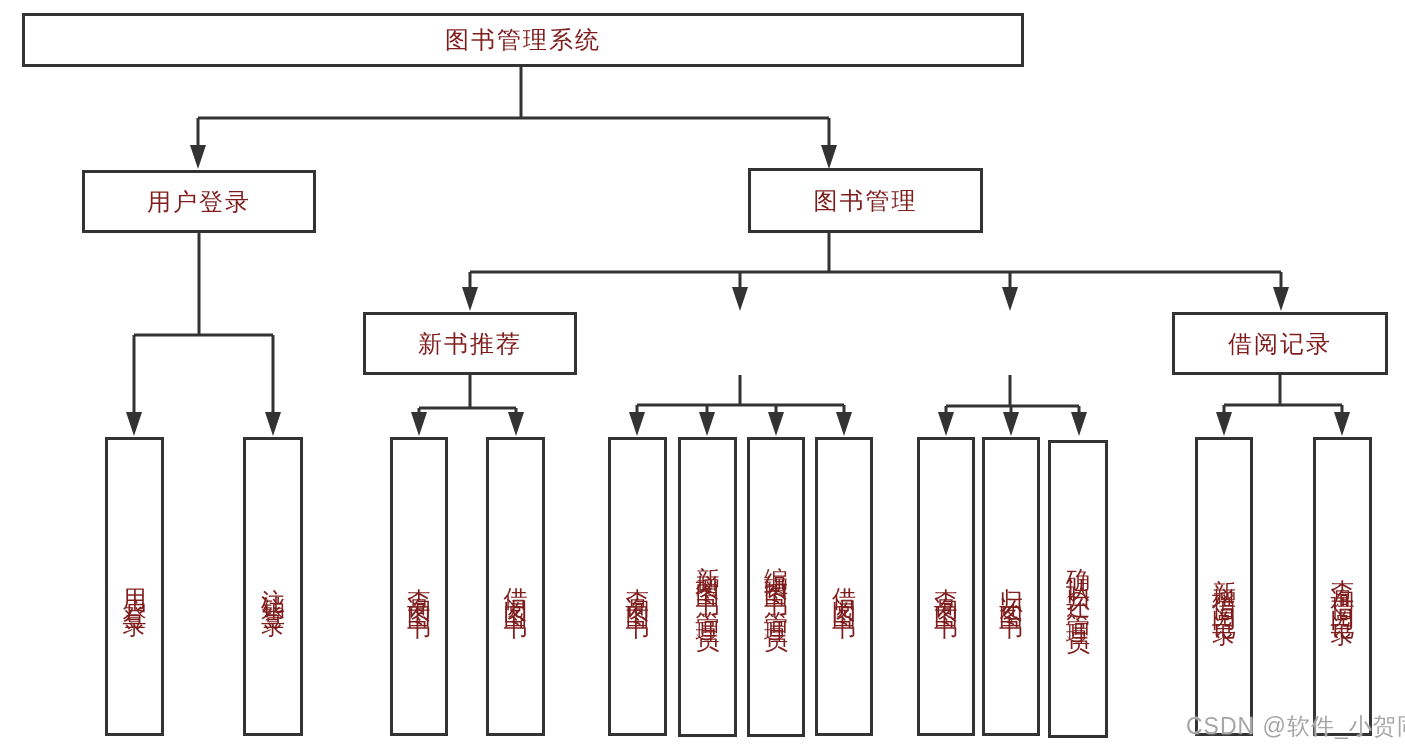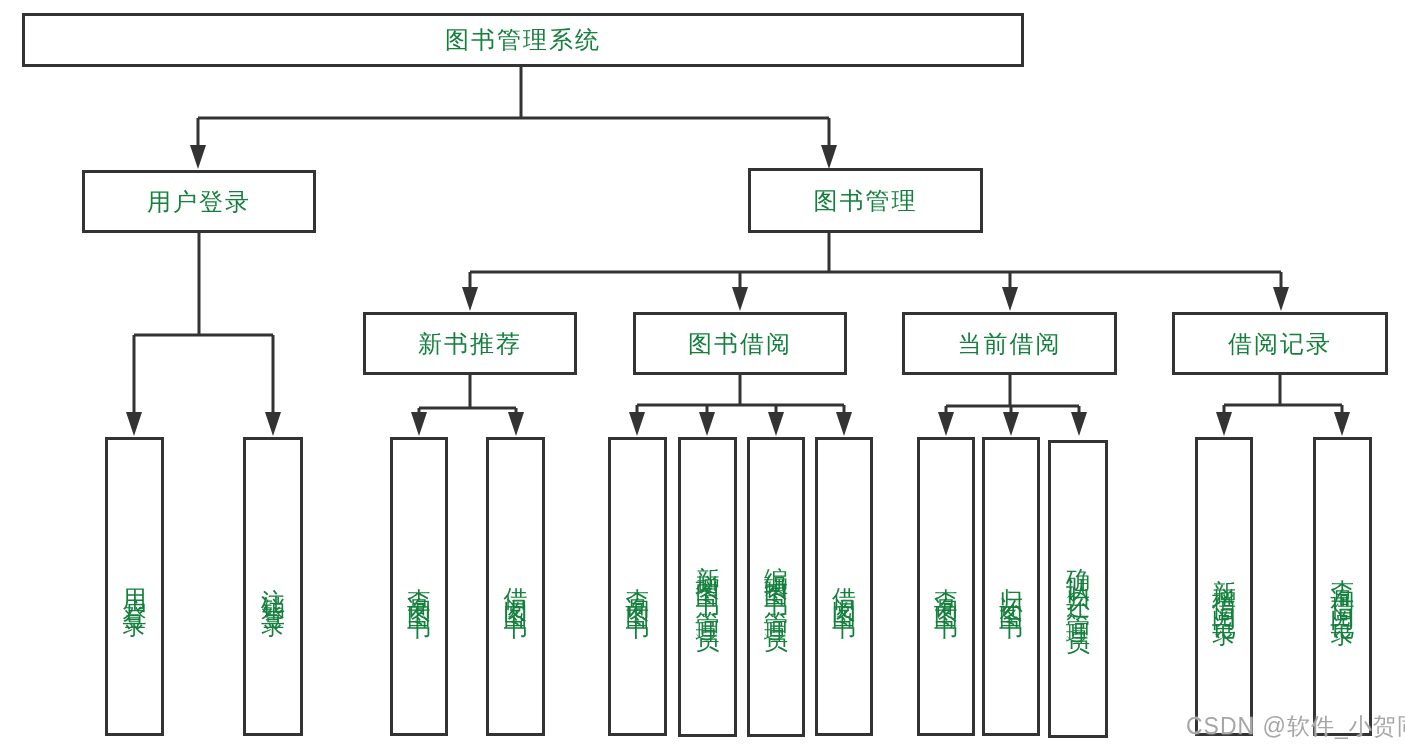--- a/index.html
+++ b/index.html
@@ -17,21 +17,21 @@
     width: 1405px; height: 747px;
   }
   .node {
     position: absolute;
     box-sizing: border-box;
     border: 3px solid #333333;
     background: #ffffff;
     display: flex;
     align-items: center;
     justify-content: center;
-    color: #15803d;
+    color: #7f1d1d;
     font-size: 24px;
     letter-spacing: 2px;
     white-space: nowrap;
   }
   .vnode {
     writing-mode: vertical-rl;
     text-orientation: mixed;
     letter-spacing: 9px;
     font-size: 24px;
     white-space: normal;
@@ -100,22 +100,20 @@
       <polygon points="1334,412 1350,412 1342,436"></polygon>
     </g>
   </svg>
 
   <div class="node" style="left:22px; top:13px; width:1002px; height:54px;">图书管理系统</div>
 
   <div class="node" style="left:82px; top:170px; width:234px; height:63px;">用户登录</div>
   <div class="node" style="left:712px; top:168px; width:235px; height:65px;margin-left:36px;">图书管理</div>
 
   <div class="node" style="left:363px; top:312px; width:214px; height:63px;">新书推荐</div>
-  <div class="node" style="left:633px; top:312px; width:214px; height:63px;">图书借阅</div>
-  <div class="node" style="left:902px; top:312px; width:215px; height:63px;">当前借阅</div>
   <div class="node" style="left:1172px; top:312px; width:216px; height:63px;">借阅记录</div>
 
   <div class="node vnode" style="left:105px; top:437px; width:59px; height:299px;">用户登录</div>
   <div class="node vnode" style="left:243px; top:437px; width:60px; height:299px;">注销登录</div>
 
   <div class="node vnode" style="left:390px; top:437px; width:58px; height:299px;">查询图书</div>
   <div class="node vnode" style="left:486px; top:437px; width:59px; height:299px;">借阅图书</div>
 
   <div class="node vnode" style="left:608px; top:437px; width:59px; height:299px;">查询图书</div>
   <div class="node vnode" style="left:678px; top:437px; width:59px; height:300px;">新增图书（管理员）</div>

